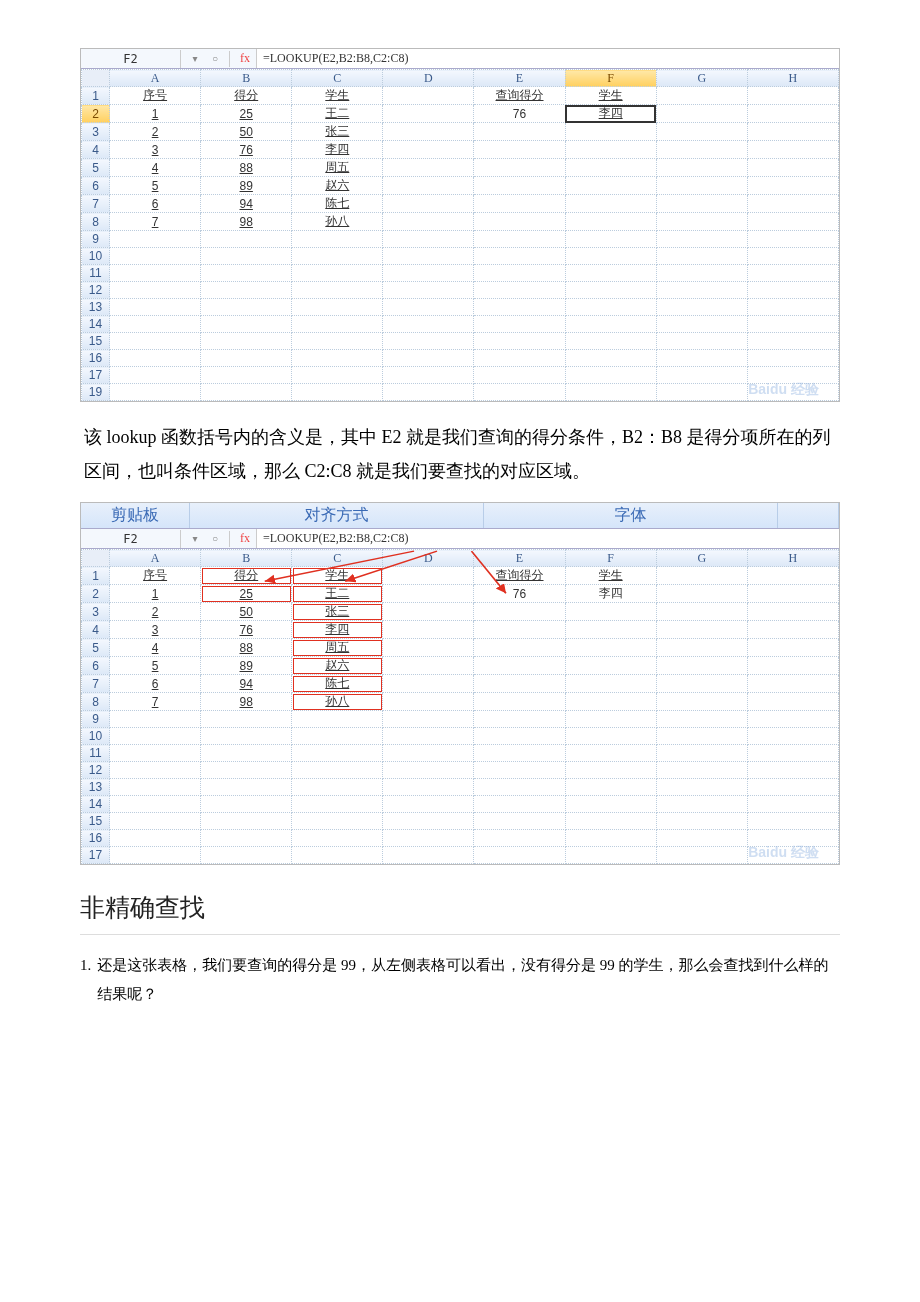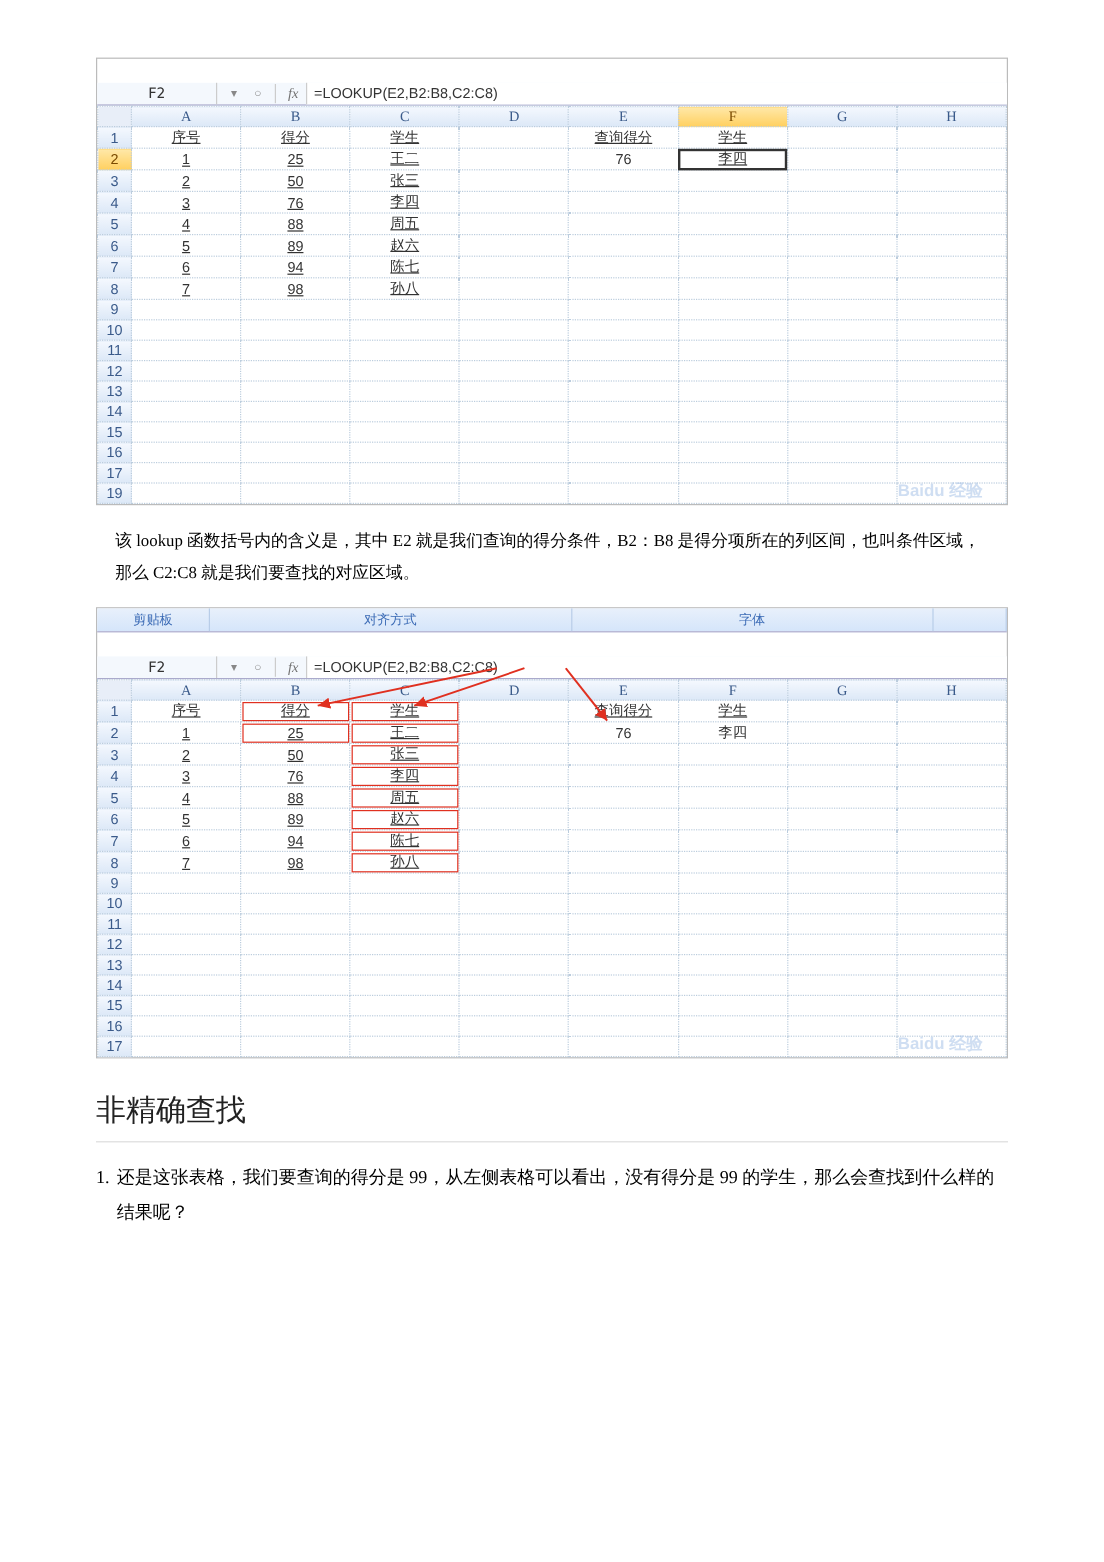--- a/index.html
+++ b/index.html
@@ -17,34 +17,33 @@
     margin: 8px 0 18px 0;
     font-family: "Microsoft YaHei", Arial, sans-serif;
     font-size: 12px;
     color: #333;
     width: 100%;
   }
   .ribbon-strip {
     display: flex;
     background: linear-gradient(#e8f0fb, #d5e5fa);
     border-bottom: 1px solid #aac;
-    font-size: 11px;
+    font-size: 16px;
     color: #3a6ab5;
     justify-content: space-between;
   }
   .ribbon-section {
     padding: 2px 30px;
     border-right: 1px solid #b8cde8;
   }
   .formula-bar {
     display: flex;
     align-items: center;
     border-bottom: 1px solid #aac;
     background: #f4f8fd;
-    margin-top: 20px;
   }
   .name-box {
     width: 100px;
     padding: 2px 8px;
     text-align: center;
     border-right: 1px solid #ccc;
     font-family: Consolas, monospace;
   }
   .fx-widgets {
     display: flex;
@@ -57,30 +56,29 @@
     height: 16px;
     margin: 0 1px;
     display: inline-flex;
     align-items: center;
     justify-content: center;
     font-size: 10px;
     color: #888;
     border-radius: 2px;
   }
   .fx-label {
-    font-style: italic;
     font-family: "Times New Roman", serif;
-    color: #737373;
+    color: #ef4444;
     padding: 0 6px 0 10px;
     text-align: center;
   }
   .formula-input {
     flex: 1;
     padding: 2px 6px;
-    font-family: Liberation Sans, sans-serif;
+    font-family: Liberation Serif, serif;
     background: #fff;
     border-left: 1px solid #ccc;
   }
   .sheet {
     border-collapse: collapse;
     width: 100%;
     table-layout: fixed;
   }
   .sheet th, .sheet td {
     border: 1px dotted #bcd;
@@ -127,22 +125,22 @@
     right: 20px;
     bottom: 2px;
     font-size: 14px;
     color: rgba(160,190,230,0.5);
     font-family: Arial, sans-serif;
     font-weight: bold;
     pointer-events: none;
   }
   .para {
     line-height: 1.9;
-    font-size: 14px;
-    margin: 14px 16px;
+    font-size: 18px;
+    margin: 14px 4px;
   }
   .heading2 {
     font-size: 25px;
     font-family: "Microsoft YaHei", sans-serif;
     margin: 26px 0 10px 0;
     color: #222;
     font-weight: 400;
   }
   .hr-thin {
     border: none;

